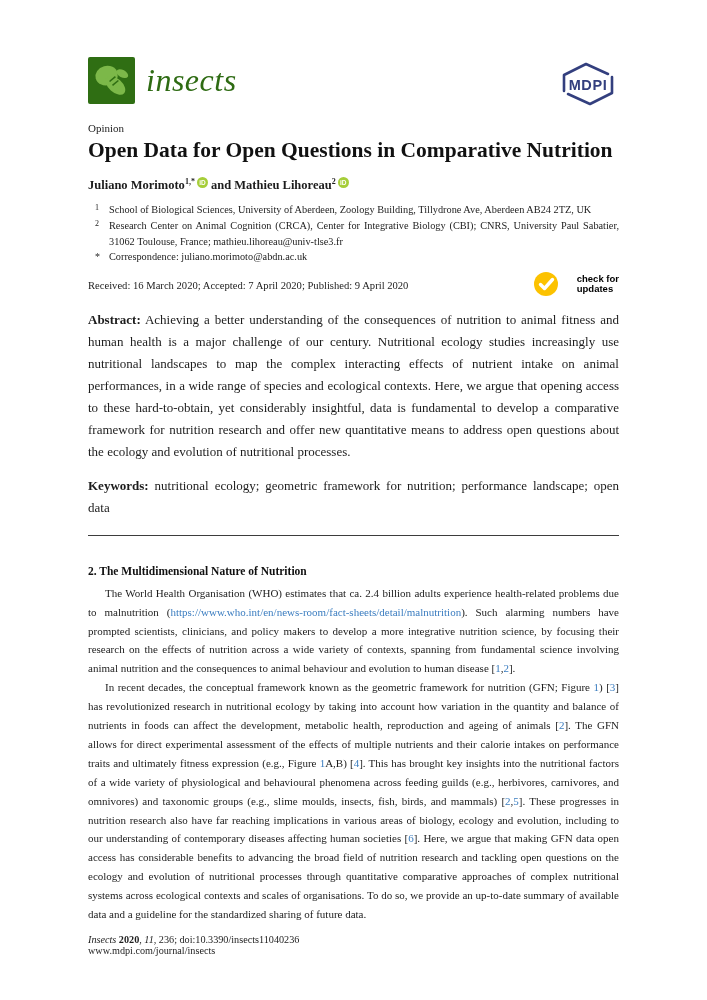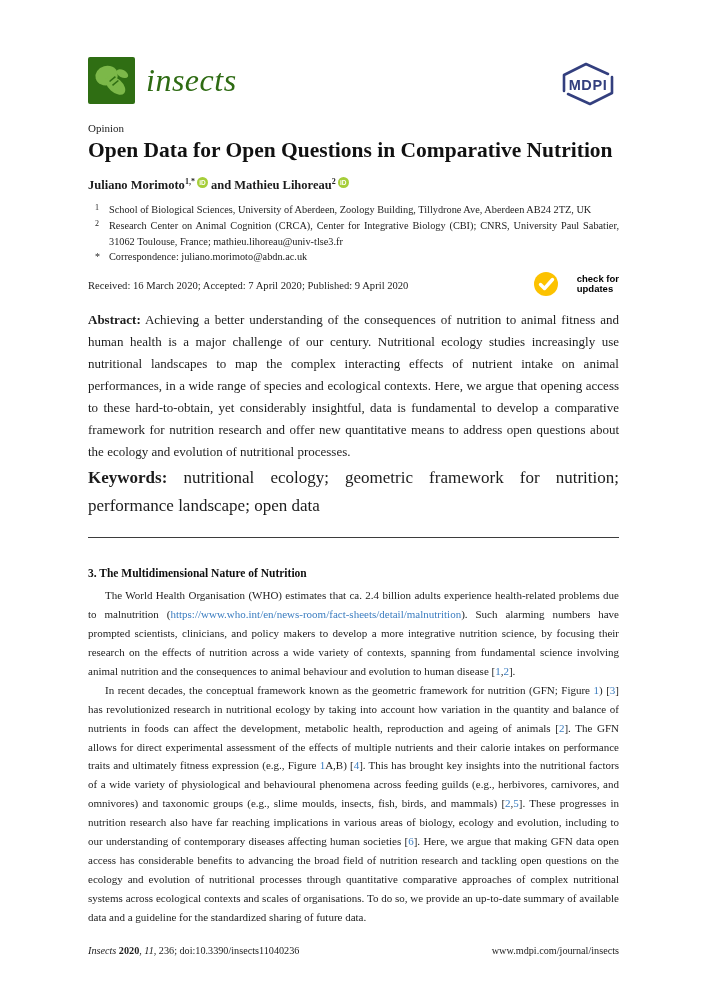--- a/index.html
+++ b/index.html
@@ -29,32 +29,32 @@
   .affiliations { margin-top:9px; font-size:10.3px; line-height:1.52; }
   .aff-item { position:relative; padding-left:21px; text-align:justify; }
   .aff-marker { position:absolute; left:7px; top:0; font-size:8px; }
   .aff-marker.star { font-size:10px; }
   
   .dates-row { margin-top:10px; display:flex; justify-content:space-between; align-items:center; font-size:10.6px; }
   .check-badge { display:flex; align-items:center; gap:18px; margin-top:-4px; cursor:pointer; }
   .check-text { font-family:"Liberation Sans",sans-serif; font-weight:bold; font-size:9.5px; line-height:1.05; color:#000; }
   
   .abstract { margin-top:12px; text-align:justify; font-size:13px; line-height:1.7; }
-  .keywords { text-align:justify; font-size:17px; line-height:1.7; }
+  .keywords { margin-top:11px; text-align:justify; font-size:13px; line-height:1.7; }
   .b { font-weight:bold; }
   .it { font-style:italic; }
   .rule { border:none; border-top:1.2px solid #3d3d3d; margin-top:16px; }
   
   .section-heading { margin-top:29px; font-size:11.5px; font-weight:bold; color:#111; }
   .body-par { text-align:justify; font-size:11px; line-height:1.72; text-indent:17px; margin-top:7px; }
   .body-par + .body-par { margin-top:0; }
   .link, .cite { color:#3b7dc0; }
   .link { overflow-wrap:anywhere; }
   
-  .page-footer { position:absolute; left:88px; right:88px; bottom:44px; display:flex; justify-content:space-between; font-size:10.2px; }
+  .page-footer { position:absolute; left:88px; right:88px; bottom:44px; display:flex; justify-content:space-between; font-size:10.2px;flex-direction:column; }
 </style>
 </head>
 <body>
 
 <div class="page">
 
   <div class="journal-header">
     <div class="logo-group">
       <div class="logo-square">
         <svg width="47" height="47" viewBox="0 0 48 48">
@@ -114,21 +114,21 @@
       </span>
     </span>
   </div>
 
   <p class="abstract"><span class="b">Abstract:</span> <span>Achieving a better understanding of the consequences of nutrition to animal fitness and human health is a major challenge of our century. Nutritional ecology studies increasingly use nutritional landscapes to map the complex interacting effects of nutrient intake on animal performances, in a wide range of species and ecological contexts. Here, we argue that opening access to these hard-to-obtain, yet considerably insightful, data is fundamental to develop a comparative framework for nutrition research and offer new quantitative means to address open questions about the ecology and evolution of nutritional processes.</span></p>
 
   <p class="keywords"><span class="b">Keywords:</span> <span>nutritional ecology; geometric framework for nutrition; performance landscape; open data</span></p>
 
   <hr class="rule">
 
-  <h2 class="section-heading">3. The Multidimensional Nature of Nutrition</h2>
+  <h2 class="section-heading">2. The Multidimensional Nature of Nutrition</h2>
 
   <p class="body-par"><span>The World Health Organisation (WHO) estimates that ca. 2.4 billion adults experience health-related problems due to malnutrition (</span><span class="link">https://www.who.int/en/news-room/fact-sheets/detail/malnutrition</span><span>). Such alarming numbers have prompted scientists, clinicians, and policy makers to develop a more integrative nutrition science, by focusing their research on the effects of nutrition across a wide variety of contexts, spanning from fundamental science involving animal nutrition and the consequences to animal behaviour and evolution to human disease [</span><span class="cite">1</span><span>,</span><span class="cite">2</span><span>].</span></p>
   <p class="body-par"><span>In recent decades, the conceptual framework known as the geometric framework for nutrition (GFN; Figure </span><span class="cite">1</span><span>) [</span><span class="cite">3</span><span>] has revolutionized research in nutritional ecology by taking into account how variation in the quantity and balance of nutrients in foods can affect the development, metabolic health, reproduction and ageing of animals [</span><span class="cite">2</span><span>]. The GFN allows for direct experimental assessment of the effects of multiple nutrients and their calorie intakes on performance traits and ultimately fitness expression (e.g., Figure </span><span class="cite">1</span><span>A,B) [</span><span class="cite">4</span><span>]. This has brought key insights into the nutritional factors of a wide variety of physiological and behavioural phenomena across feeding guilds (e.g., herbivores, carnivores, and omnivores) and taxonomic groups (e.g., slime moulds, insects, fish, birds, and mammals) [</span><span class="cite">2</span><span>,</span><span class="cite">5</span><span>]. These progresses in nutrition research also have far reaching implications in various areas of biology, ecology and evolution, including to our understanding of contemporary diseases affecting human societies [</span><span class="cite">6</span><span>]. Here, we argue that making GFN data open access has considerable benefits to advancing the broad field of nutrition research and tackling open questions on the ecology and evolution of nutritional processes through quantitative comparative approaches of complex nutritional systems across ecological contexts and scales of organisations. To do so, we provide an up-to-date summary of available data and a guideline for the standardized sharing of future data.</span></p>
 
   <div class="page-footer">
     <span><span class="it">Insects</span><span> </span><span class="b">2020</span><span>, </span><span class="it">11</span><span>, 236; doi:10.3390/insects11040236</span></span>
     <span class="link" style="color:#1c1c1c;">www.mdpi.com/journal/insects</span>
   </div>
 
 </div>

